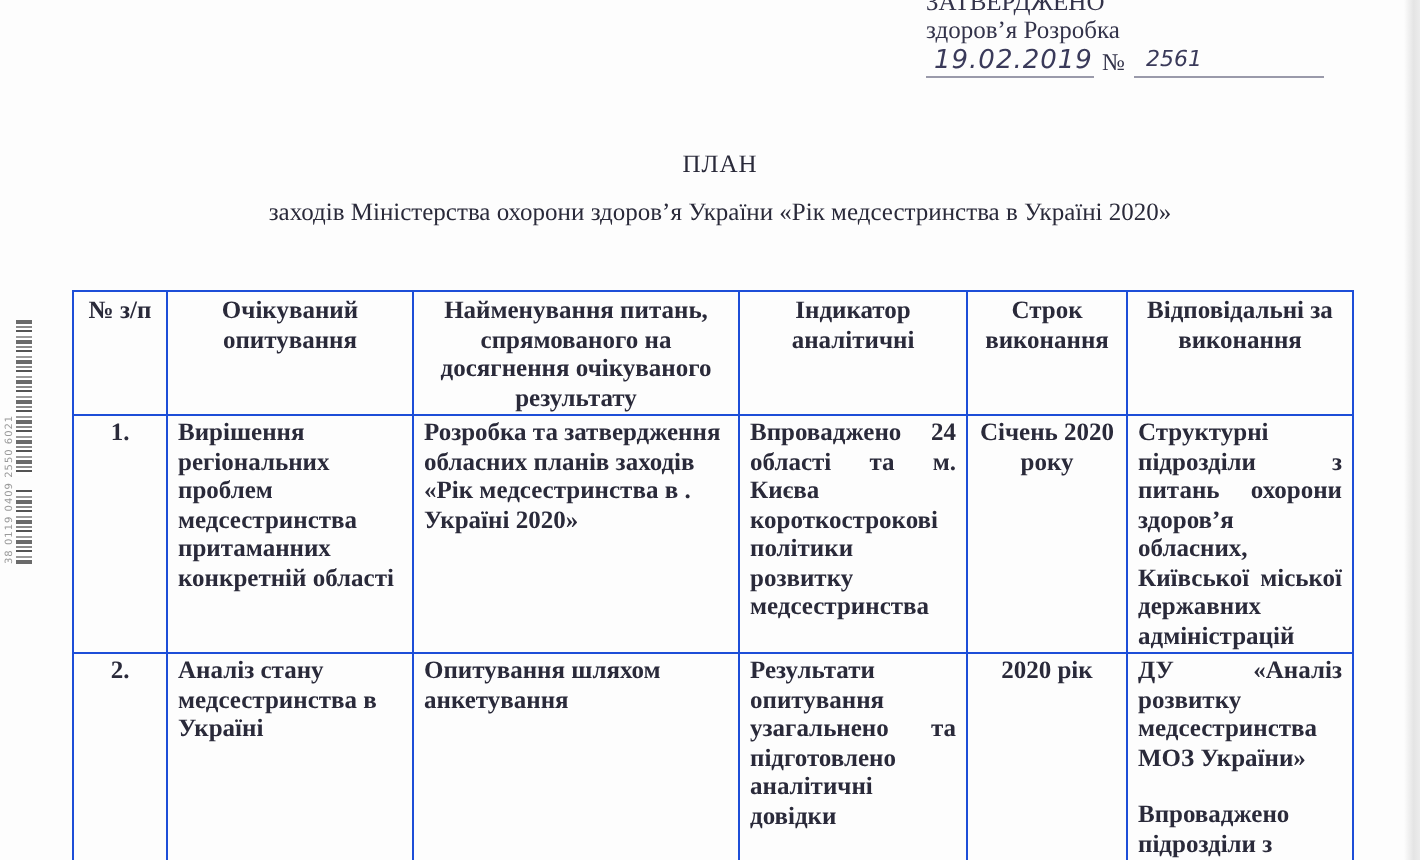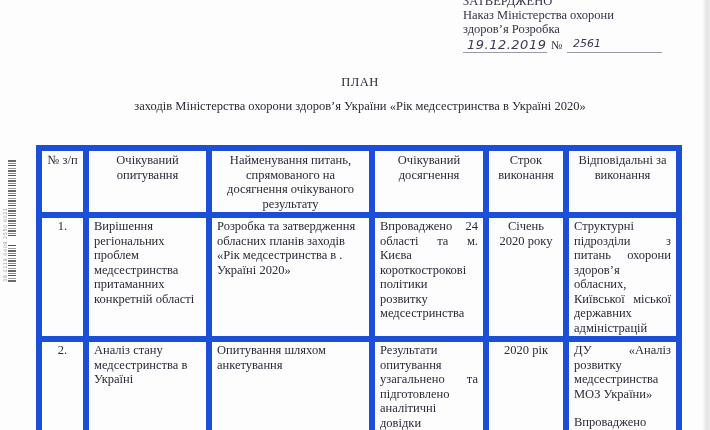--- a/index.html
+++ b/index.html
@@ -59,46 +59,45 @@
   .barcode .digits {
     position:absolute; left:0px; top:0px; width:6px; height:132px;
     font-size:5px; color:#999; writing-mode:vertical-rl; transform:rotate(180deg);
     font-family:"DejaVu Sans", sans-serif; letter-spacing:0.5px; overflow:hidden;
   }
   table.plan {
     position:absolute; left:36px; top:145px; border-collapse:collapse;
     table-layout:fixed; font-size:12.5px; line-height:14.5px;
   }
   table.plan td, table.plan th {
-    border:6px solid #1d4ed8; vertical-align:top; padding:1px 5px 1px 5px;
-    font-weight:normal;
+    border:1px solid #1d4ed8; vertical-align:top; padding:1px 5px 1px 5px;
+    font-weight:bold;
   }
   table.plan th { text-align:center; padding-top:2px; }
   table.plan tr.head { height:42px; }
   table.plan tr.r1 { height:112px; }
   table.plan tr.r2 { height:101px; }
   .c-num { text-align:center; }
   .c-center { text-align:center; }
   .just { text-align:justify; text-align-last:left; }
   .col1 { border-left-color:#c8d8b8 !important; }
   .col3 { border-left-color:#b0c8a8 !important; }
   .col4 { border-left-color:#b8d4b8 !important; }
   .gap-line { display:block; height:14px; }
 </style>
 </head>
 <body>
 
 <div class="shadow-strip"></div>
 
 <div class="approval">
   <div class="line">ЗАТВЕРДЖЕНО</div>
-  <div class="line">Наказ Міністерства охорони</div>
   <div class="line">здоров’я Розробка</div>
   <div class="sign-row">
-    <span class="date">19.12.2019</span>
+    <span class="date">19.02.2019</span>
     <span class="date-underline"></span>
     <span class="num-sign">№</span>
     <span class="num">2561</span>
     <span class="num-underline"></span>
   </div>
 </div>
 
 <div class="title">ПЛАН</div>
 <div class="subtitle">заходів Міністерства охорони здоров’я України «Рік медсестринства в Україні 2020»</div>
 
@@ -115,21 +114,21 @@
     <col style="width:163px">
     <col style="width:114px">
     <col style="width:80px">
     <col style="width:113px">
   </colgroup>
   <tbody>
       <tr class="head">
     <th>№ з/п</th>
     <th class="col1">Очікуваний опитування</th>
     <th>Найменування питань, спрямованого на досягнення очікуваного результату</th>
-    <th class="col3">Очікуваний досягнення</th>
+    <th class="col3">Індикатор аналітичні</th>
     <th class="col4">Строк виконання</th>
     <th>Відповідальні за виконання</th>
   </tr>
   <tr class="r1">
     <td class="c-num">1.</td>
     <td class="col1">Вирішення регіональних проблем медсестринства притаманних конкретній області</td>
     <td>Розробка та затвердження обласних планів заходів «Рік медсестринства в . Україні 2020»</td>
     <td class="col3 just">Впроваджено 24 області та м. Києва короткострокові політики розвитку медсестринства</td>
     <td class="col4 c-center">Січень 2020 року</td>
     <td class="just">Структурні підрозділи з питань охорони здоров’я обласних, Київської міської державних адміністрацій</td>

